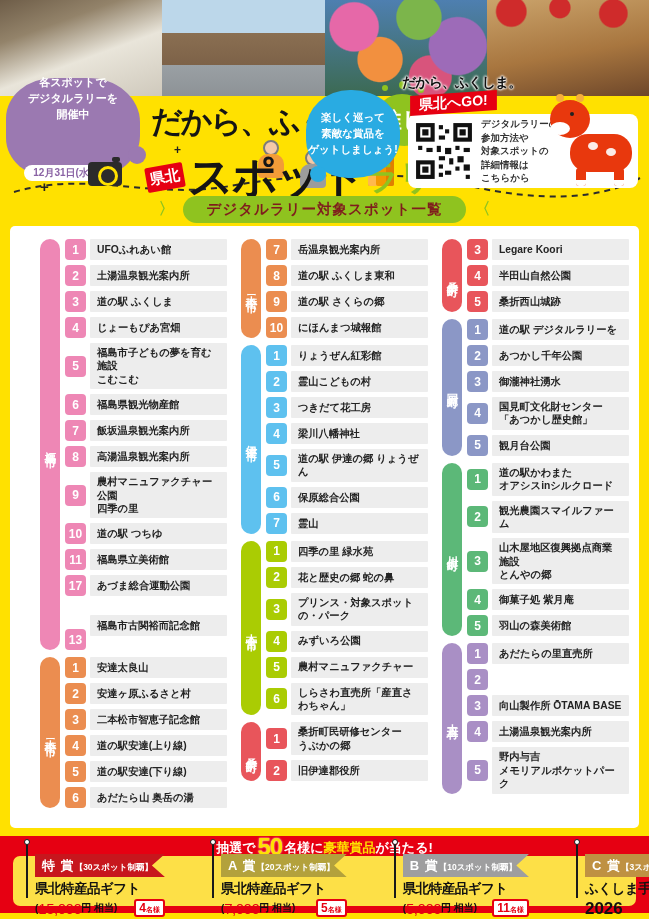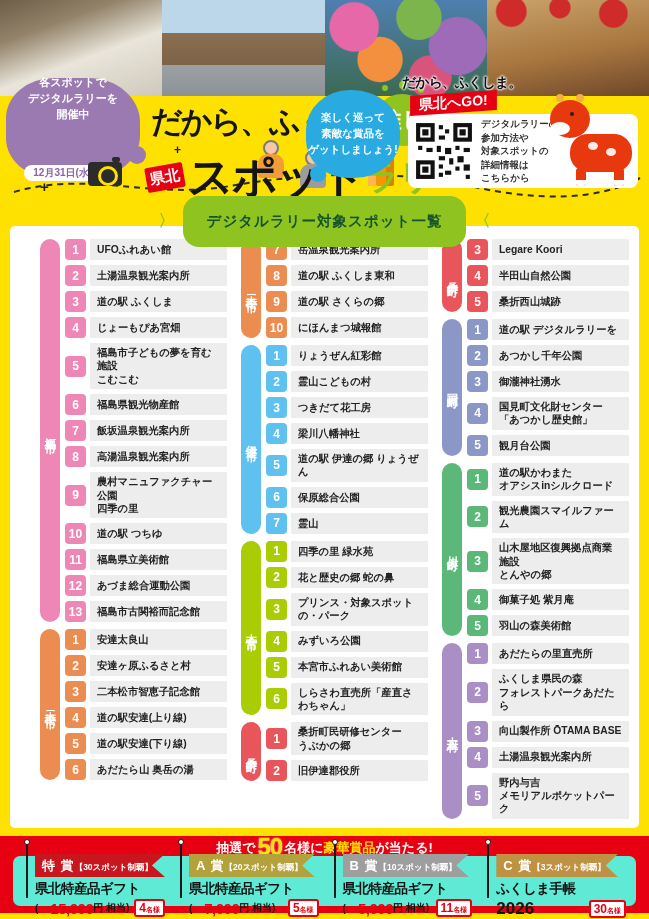--- a/index.html
+++ b/index.html
@@ -91,22 +91,22 @@
   .akabeko .bk-eye { position:absolute; left:22px; top:16px; width:4px; height:4px; background:#222; border-radius:50%; }
   .akabeko .bk-horn { position:absolute; left:8px; top:-2px; width:8px; height:8px; background:#f6ae3d; border-radius:50%;
             box-shadow:20px 0 0 #f6ae3d; }
   .akabeko .bk-spot { position:absolute; left:40px; top:46px; width:10px; height:8px; background:#fff; border-radius:50%;
             box-shadow:18px 6px 0 #fff; opacity:.9; }
   .akabeko .bk-leg { position:absolute; top:72px; width:10px; height:18px; background:#e8380d; border-radius:3px; }
   .akabeko .bk-leg::after { content:""; position:absolute; left:0; bottom:0; width:10px; height:6px; background:#fff;
             border-radius:0 0 3px 3px; }
   
   .list-banner-wrap { position:absolute; left:0; right:0; top:196px; text-align:center; z-index:4; }
-  .list-banner { display:inline-block; background:#8fc31f; color:#14532d; font-size:14.5px; font-weight:900;
-            padding:16px 24px; border-radius:16px; letter-spacing:1px; }
+  .list-banner { display:inline-block; background:#8fc31f; color:#7f1d1d; font-size:14.5px; font-weight:900;
+            padding:4px 24px; border-radius:16px; letter-spacing:1px; }
   .banner-chev { color:#8fc31f; font-size:16px; font-weight:900; margin:0 8px; vertical-align:middle; }
   
   .list-panel { position:absolute; left:10px; right:10px; top:226px; height:602px; background:#fff;
             border-radius:5px; padding:13px 10px 8px 30px; display:flex; gap:14px; }
   .spot-column { flex:1; display:flex; flex-direction:column; }
   .spot-group { display:flex; gap:5px; margin-bottom:7px; }
   .area-label { width:20px; border-radius:10px; color:#fff; font-size:11.5px; font-weight:900;
             writing-mode:vertical-rl; text-orientation:upright; letter-spacing:2px;
             display:flex; align-items:center; justify-content:center; }
   .spot-items { flex:1; display:flex; flex-direction:column; gap:5px; }
@@ -114,34 +114,34 @@
   .spot-number { min-width:21px; height:21px; border-radius:4px; color:#fff; font-size:12px; font-weight:900;
             display:flex; align-items:center; justify-content:center; flex:0 0 auto; padding:0 2px; }
   .spot-name { flex:1; background:#ededed; border-radius:1px; font-size:10.3px; font-weight:bold; color:#232323;
             padding:3px 7px; line-height:1.3; display:flex; align-items:center; white-space:pre-line; min-height:21px; }
   
   .prize-section { position:absolute; left:0; right:0; top:836px; height:77px; background:#e60012; }
   .prize-banner { text-align:center; color:#fff; font-size:13px; font-weight:900; line-height:22px; height:20px; }
   .prize-banner .big50 { font-size:24px; color:#ffe100; font-weight:900; letter-spacing:-1px;
             text-shadow:0 0 2px #fff; vertical-align:-3px; padding:0 2px; }
   .prize-banner .hl { color:#ffe100; }
-  .prize-panel { position:absolute; left:13px; right:13px; top:20px; bottom:7px; background:#5eead4;
-            border-radius:7px; display:flex; padding:0 4px; }
+  .prize-panel { position:absolute; left:13px; right:13px; top:20px; bottom:7px; background:#fde047;
+            border-radius:7px; display:flex; padding:0 4px;gap:32px; }
   .prize-card { flex:1; position:relative; padding:0 6px 0 18px; }
   .pole { position:absolute; left:9px; top:-12px; bottom:8px; width:2px; background:#1a1a1a; }
   .pole::before { content:""; position:absolute; left:-2px; top:-5px; width:4px; height:4px;
             border:1.5px solid #1a1a1a; border-radius:50%; background:#fff; }
   .flag { display:inline-block; margin-top:-10px; color:#fff; padding:2px 12px 2px 7px;
             clip-path:polygon(0 0,100% 0,90% 50%,100% 100%,0 100%); white-space:nowrap; }
   .flag .rank { font-size:13px; font-weight:900; letter-spacing:1px; }
   .flag .cond { font-size:8.5px; font-weight:bold; }
   .prize-name { font-size:13.5px; font-weight:900; color:#111; margin-top:3px; letter-spacing:-0.5px; white-space:pre-line; }
   .prize-line2 { display:flex; align-items:center; margin-top:1px; }
   .amt-pre,.amt-post { font-size:10px; font-weight:900; color:#111; }
-  .amt-num { font-size:15px; font-weight:700; color:#e60012; letter-spacing:-0.5px;padding-left:12px; }
+  .amt-num { font-size:15px; font-weight:400; color:#e60012; letter-spacing:-0.5px; }
   .name2 { font-size:17px; font-weight:900; color:#111; }
   .winners { margin-left:auto; border:2px solid #e60012; border-radius:3px; color:#e60012;
             font-weight:900; padding:0 3px; display:flex; align-items:baseline; background:#fff; }
   .winners .wnum { font-size:12px; }
   .winners .wlab { font-size:7px; }
 </style>
 </head>
 <body>
 
 <div id="page">
@@ -298,25 +298,25 @@
             </div>
             <div class="spot-row">
               <span class="spot-number" style="background: rgb(238, 135, 181);">10</span>
               <span class="spot-name">道の駅 つちゆ</span>
             </div>
             <div class="spot-row">
               <span class="spot-number" style="background: rgb(238, 135, 181);">11</span>
               <span class="spot-name">福島県立美術館</span>
             </div>
             <div class="spot-row">
-              <span class="spot-number" style="background: rgb(238, 135, 181);">12</span>
+              <span class="spot-number" style="background: rgb(238, 135, 181);">17</span>
               <span class="spot-name">あづま総合運動公園</span>
             </div>
             <div class="spot-row">
-              <span class="spot-number" style="background: rgb(238, 135, 181);">13</span>
+              <span class="spot-number" style="background: rgb(238, 135, 181); margin-top: 28px;">13</span>
               <span class="spot-name">福島市古関裕而記念館</span>
             </div>
           </div>
         </div>
         <div class="spot-group">
           <div class="area-label" style="background: rgb(235, 141, 80);">二本松市</div>
           <div class="spot-items">
             <div class="spot-row">
               <span class="spot-number" style="background: rgb(235, 141, 80);">1</span>
               <span class="spot-name">安達太良山</span>
@@ -413,21 +413,21 @@
             <div class="spot-row">
               <span class="spot-number" style="background: rgb(170, 204, 3);">3</span>
               <span class="spot-name">プリンス・対象スポットの・パーク</span>
             </div>
             <div class="spot-row">
               <span class="spot-number" style="background: rgb(170, 204, 3);">4</span>
               <span class="spot-name">みずいろ公園</span>
             </div>
             <div class="spot-row">
               <span class="spot-number" style="background: rgb(170, 204, 3);">5</span>
-              <span class="spot-name">本宮市ふれあい美術館</span>
+              <span class="spot-name">農村マニュファクチャー</span>
             </div>
             <div class="spot-row">
               <span class="spot-number" style="background: rgb(170, 204, 3);">6</span>
               <span class="spot-name">しらさわ直売所「産直さわちゃん」</span>
             </div>
           </div>
         </div>
         <div class="spot-group">
           <div class="area-label" style="background: rgb(232, 85, 91);">桑折町</div>
           <div class="spot-items">
@@ -516,22 +516,20 @@
         </div>
         <div class="spot-group">
           <div class="area-label" style="background: rgb(169, 143, 197);">大玉村</div>
           <div class="spot-items">
             <div class="spot-row">
               <span class="spot-number" style="background: rgb(169, 143, 197);">1</span>
               <span class="spot-name">あだたらの里直売所</span>
             </div>
             <div class="spot-row">
               <span class="spot-number" style="background: rgb(169, 143, 197);">2</span>
-              <span class="spot-name">ふくしま県民の森
-フォレストパークあだたら</span>
             </div>
             <div class="spot-row">
               <span class="spot-number" style="background: rgb(169, 143, 197);">3</span>
               <span class="spot-name">向山製作所 ŌTAMA BASE</span>
             </div>
             <div class="spot-row">
               <span class="spot-number" style="background: rgb(169, 143, 197);">4</span>
               <span class="spot-name">土湯温泉観光案内所</span>
             </div>
             <div class="spot-row">

